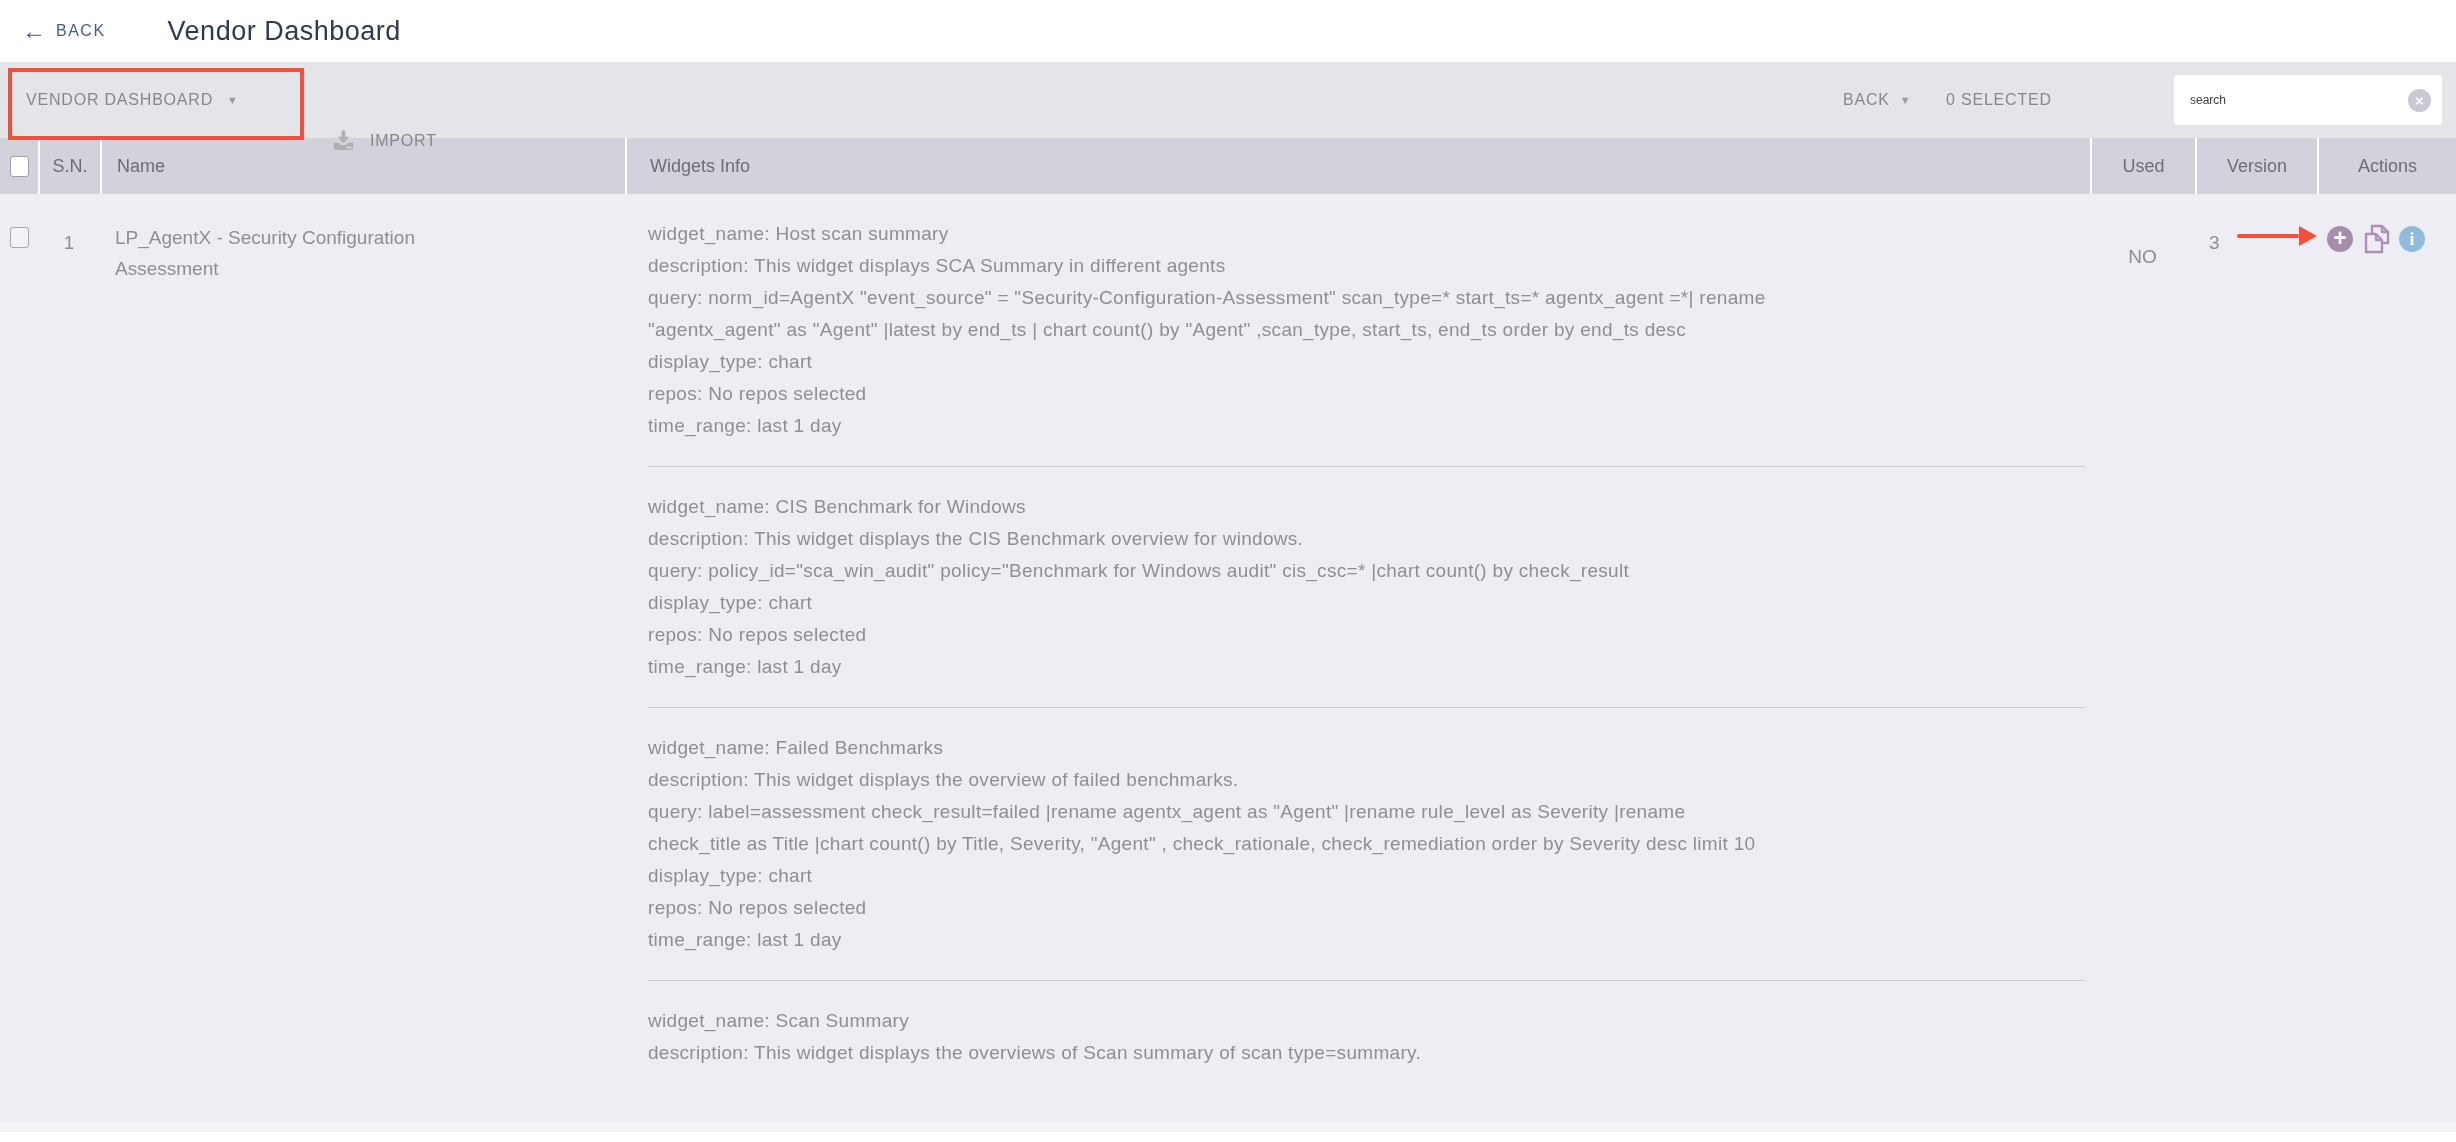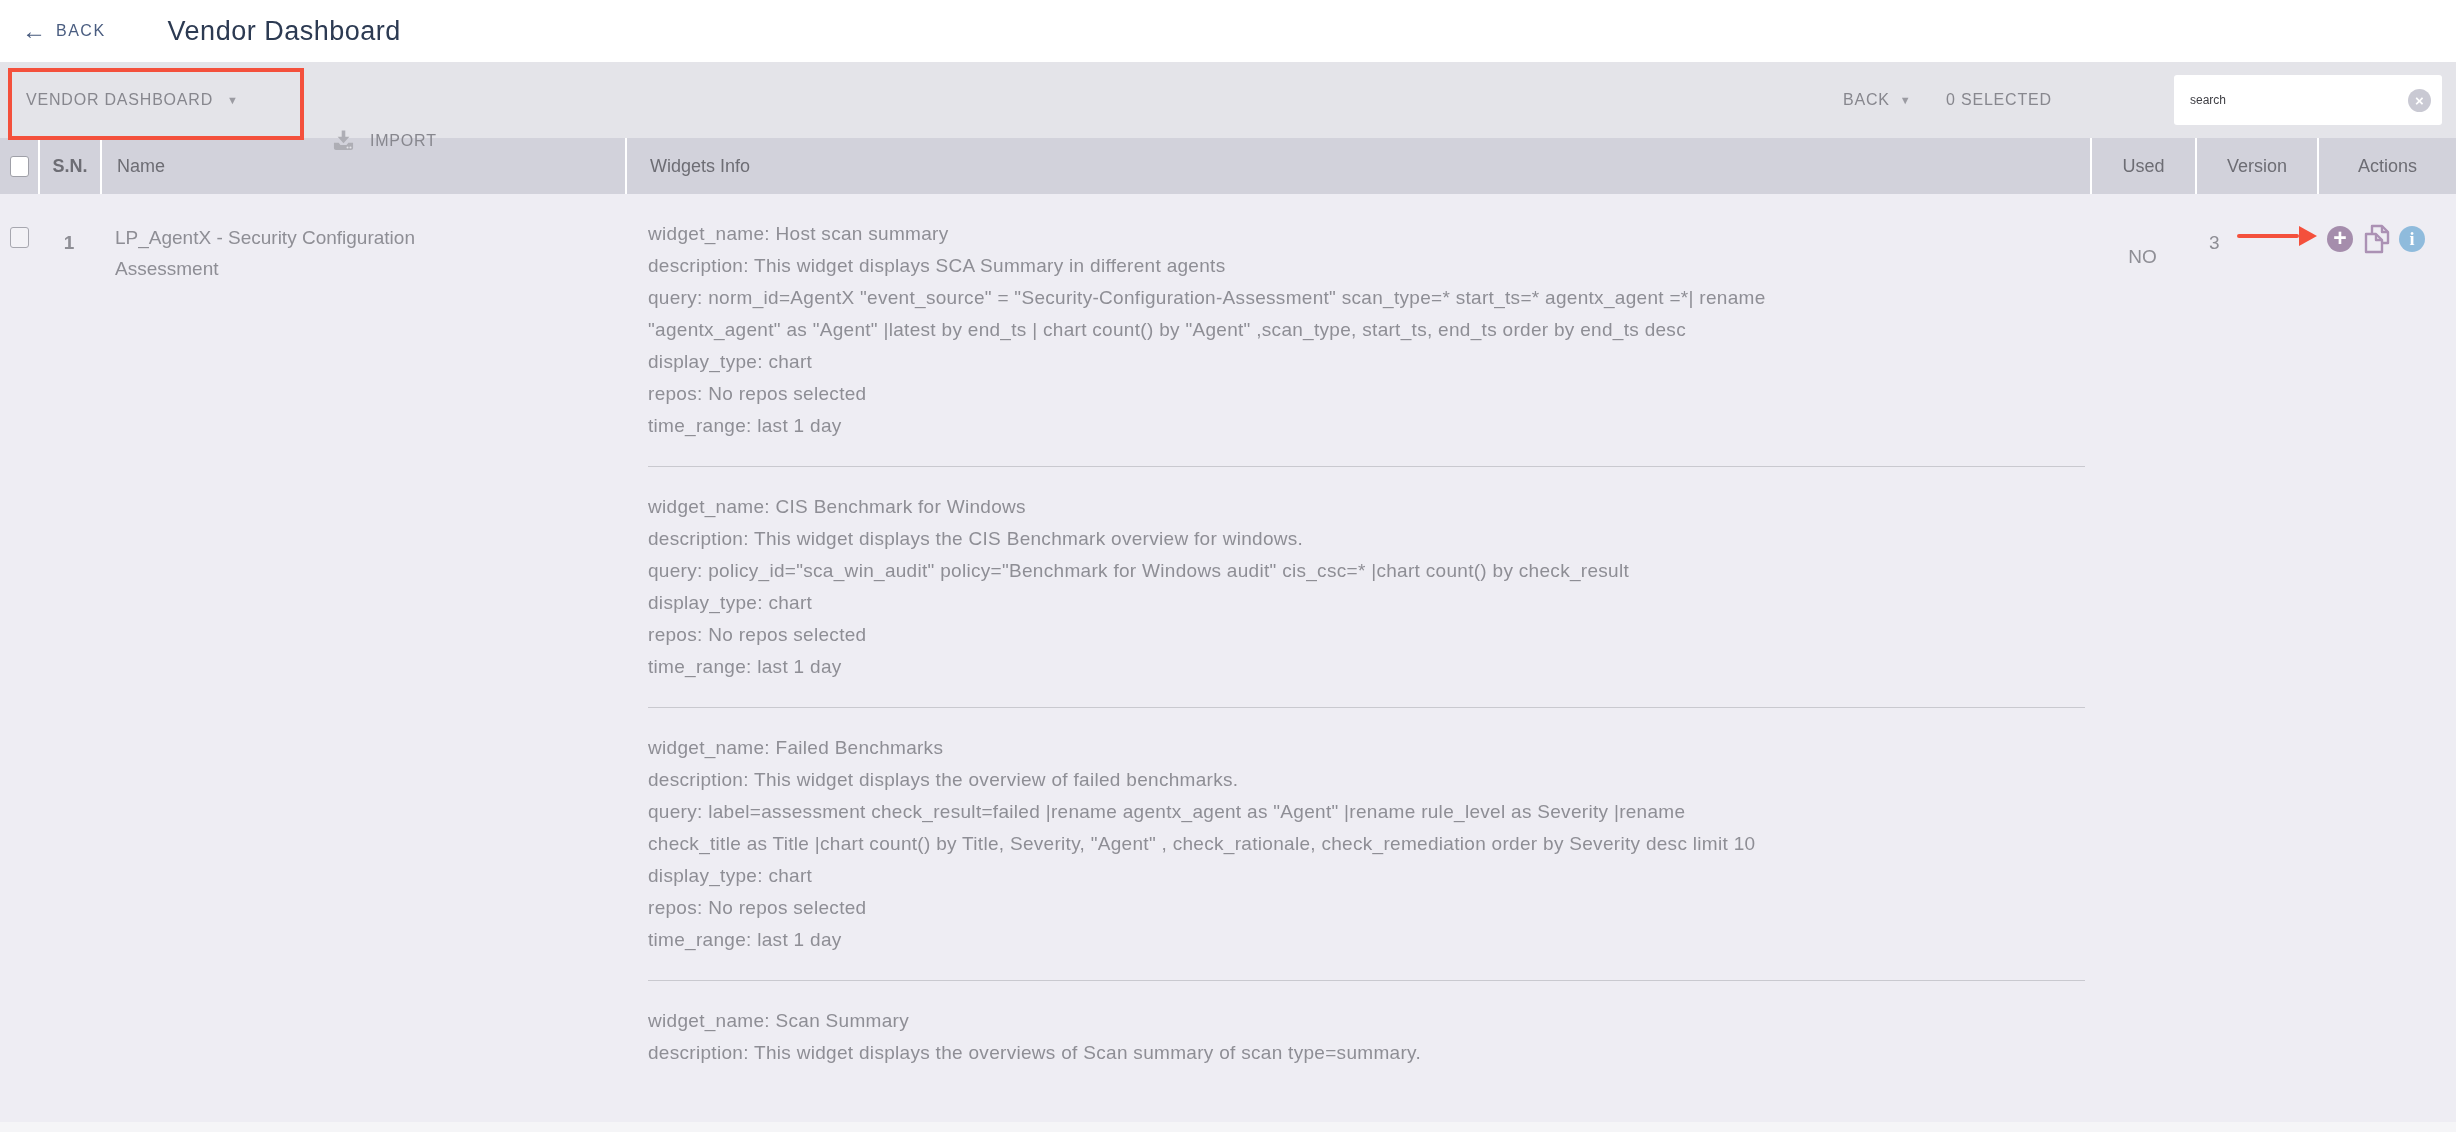--- a/index.html
+++ b/index.html
@@ -28,21 +28,21 @@
   .selected-count { left:1946px; }
   .search-wrap { position:absolute; left:2174px; top:13px; width:268px; height:50px; background:#ffffff; border-radius:3px; display:flex; align-items:center; }
   .search-input { flex:1; height:100%; border:none; outline:none; background:transparent; padding:0 14px 0 16px; font-size:12px; color:#3e3e44; font-family:"Liberation Sans","DejaVu Sans",sans-serif; }
   .clear-btn { width:23px; height:23px; border-radius:50%; background:#c9c9d3; color:#ffffff; font-size:15px; font-weight:bold; display:flex; align-items:center; justify-content:center; margin-right:11px; cursor:pointer; line-height:1; }
 
   
   .thead { display:flex; height:56px; background:#d2d2db; color:#6d6d74; font-size:18px; }
   .thead .cell { display:flex; align-items:center; }
   .thead .cell + .cell { border-left:2px solid #ffffff; }
   .col-cb { width:38px; justify-content:center; }
-  .col-sn { width:62px; justify-content:center;font-weight:bold; }
+  .col-sn { width:62px; justify-content:center; }
   .col-name { width:525px; padding-left:15px; }
   .col-widgets { width:1465px; padding-left:23px; }
   .col-used { width:105px; justify-content:center; }
   .col-version { width:122px; }
   .col-actions { width:139px; justify-content:center; }
   .thead .col-version { justify-content:center; }
 
   .checkbox { width:19px; height:21px; border:1px solid #9fa0a8; border-radius:3px; background:#ffffff; cursor:pointer; }
   .row .checkbox { background:#f3f2f6; border-color:#a7a7af; }
 

